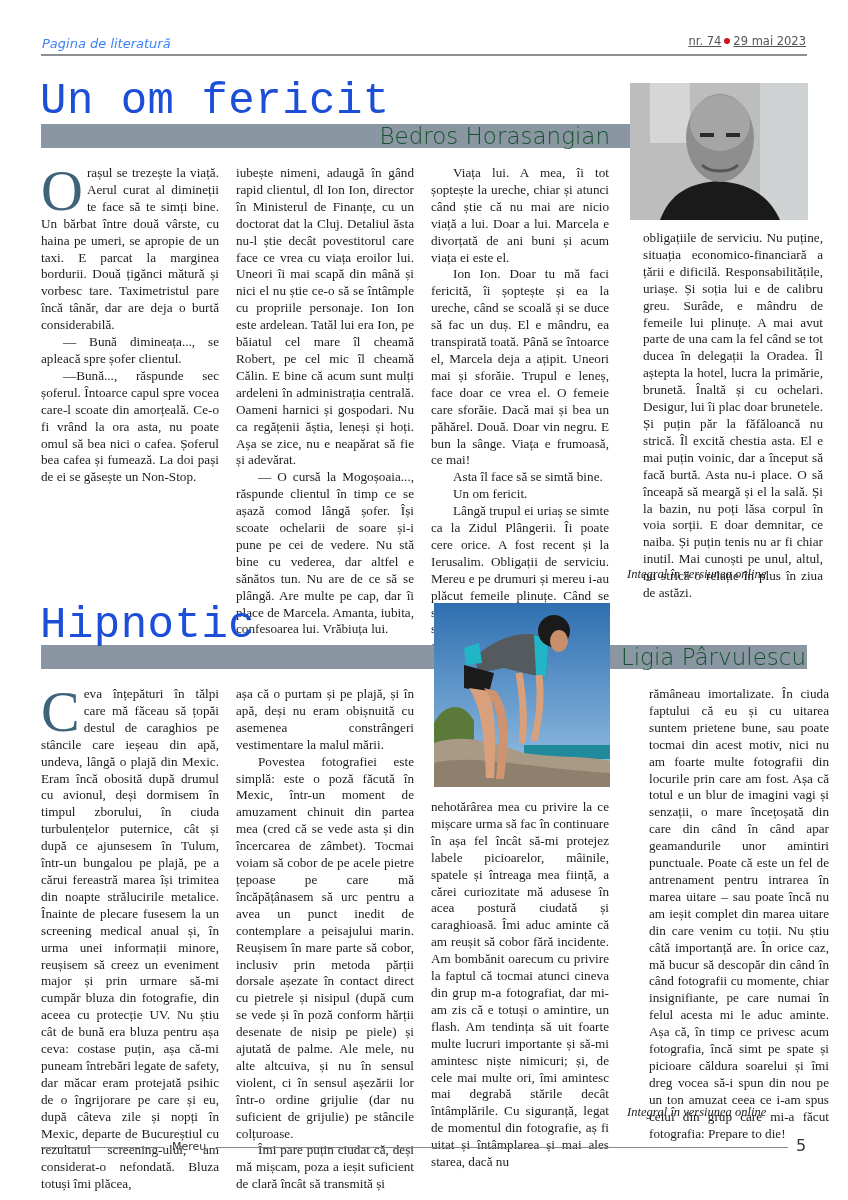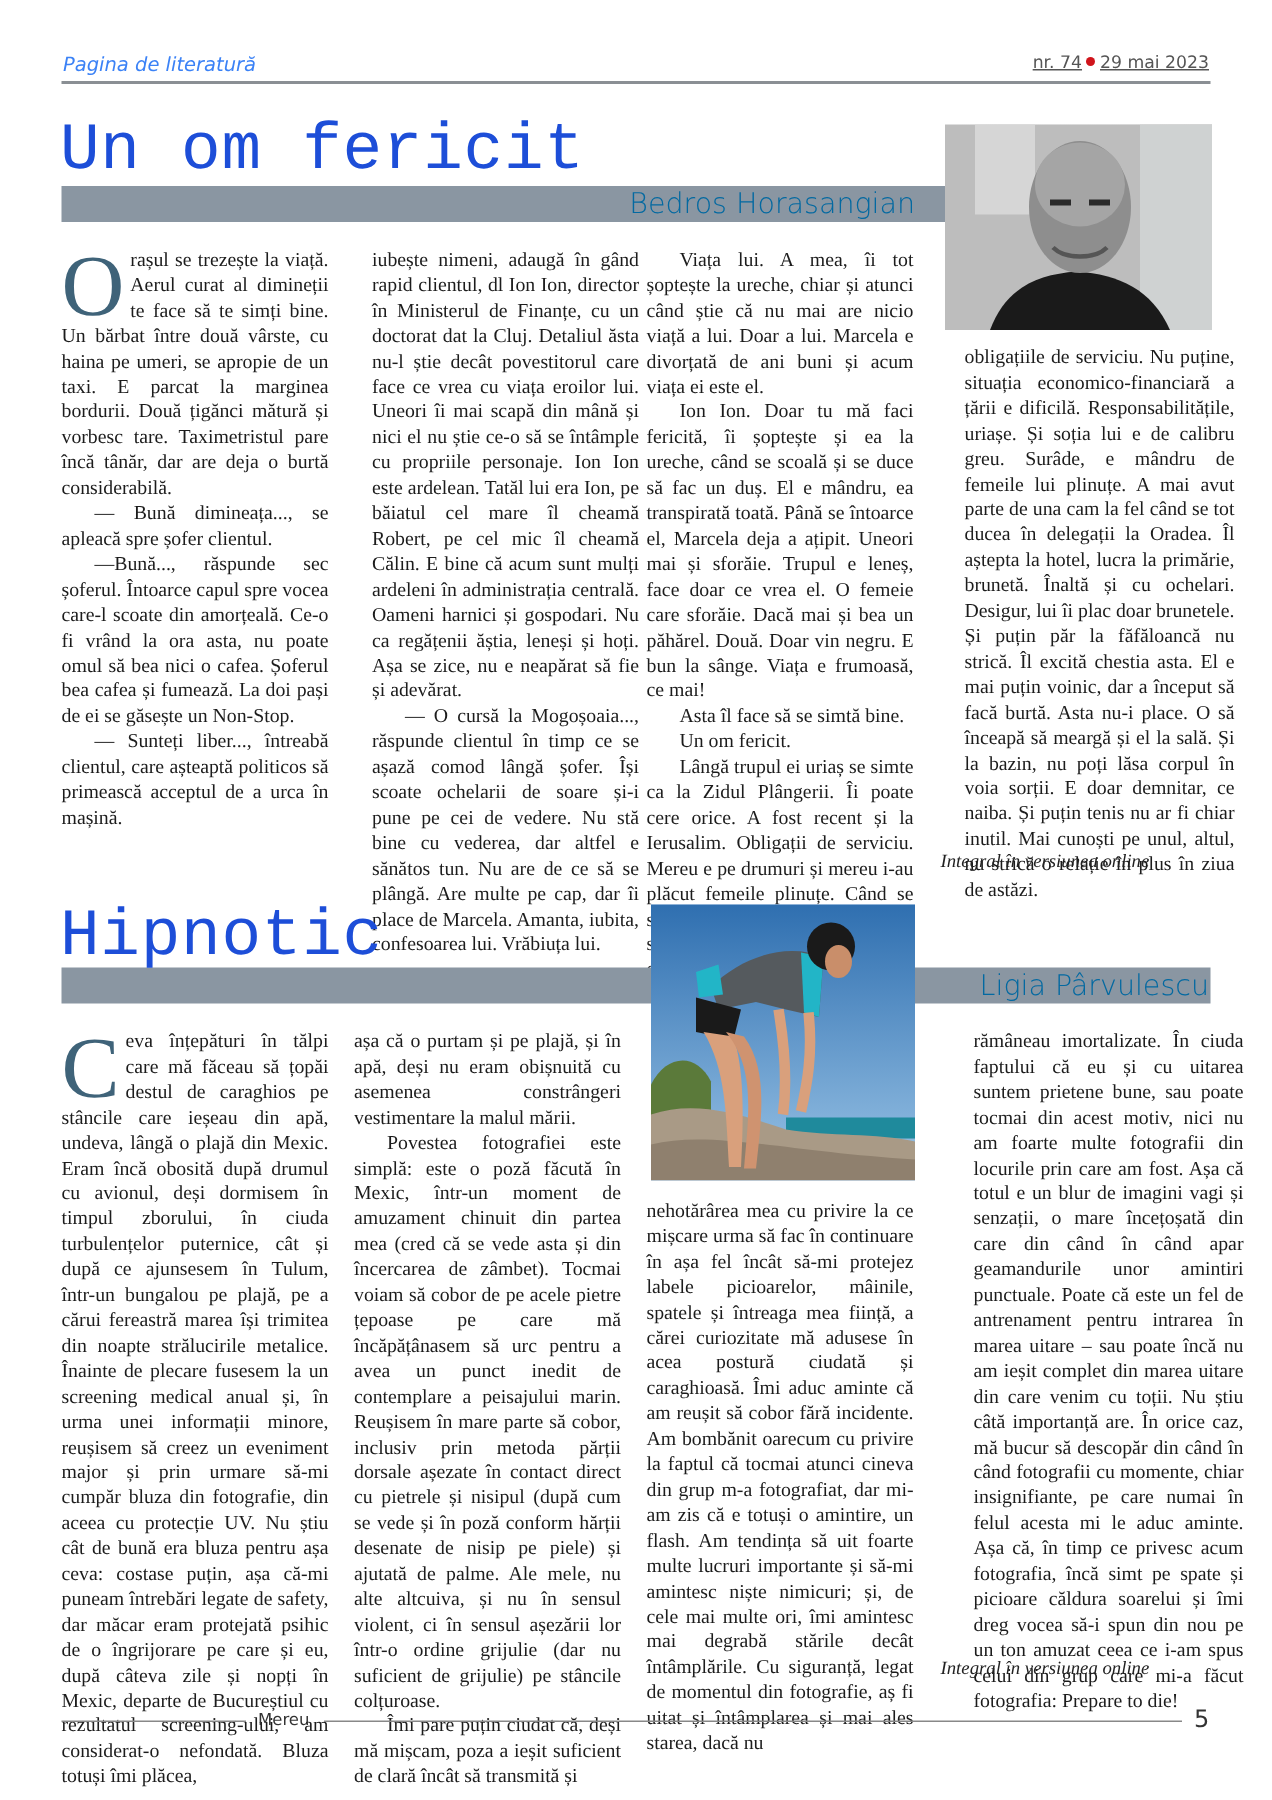--- a/index.html
+++ b/index.html
@@ -12,34 +12,34 @@
   .red-dot { display: inline-block; width: 6px; height: 6px; border-radius: 50%; background: #d0141b; vertical-align: middle; margin: 0 3px 2px 3px; }
   .header-rule { left: 41px; top: 54px; width: 766px; height: 1.5px; background: #8a8f94; }
 
   
   .title { font-family: Liberation Mono, monospace; font-weight: 200; color: #1d4ed8; letter-spacing: 0.5px; }
   .title1 { left: 40px; top: 76px; font-size: 44px; line-height: 50px; }
   .title2 { left: 40px; top: 600px; font-size: 44px; line-height: 50px; }
   .band { background: #8a96a2; height: 24px; }
   .band1 { left: 41px; top: 124px; width: 766px; }
   .band2 { left: 41px; top: 645px; width: 766px; }
-  .author { font-family: "DejaVu Sans", sans-serif; font-size: 19px; color: #0369a1; line-height: 24px; font-weight: 300; }
+  .author { font-family: "DejaVu Sans", sans-serif; font-size: 23px; color: #14532d; line-height: 24px; font-weight: 300; }
   .author1 { right: 238px; top: 124px; }
   .author2 { right: 42px; top: 645px; }
 
   
   .photo1 { left: 630px; top: 83px; width: 178px; height: 137px; background: linear-gradient(135deg,#c8c8c8 0%,#b5b5b5 50%,#9a9a9a 100%); overflow: hidden; }
   .photo2 { left: 434px; top: 603px; width: 176px; height: 184px; overflow: hidden; background: linear-gradient(180deg,#3a78b8 0%,#6ea3d4 60%,#8fb9dd 68%); }
 
   
   .col { font-size: 13.2px; line-height: 16.9px; text-align: justify; hyphens: manual; }
   .col p { margin: 0; text-indent: 22px; }
   .col p.noindent { text-indent: 0; }
   .col1 { left: 41px; top: 165px; width: 178px; }
-  .col2 { left: 236px; top: 165px; width: 178px; margin-left: 12px; }
+  .col2 { left: 236px; top: 165px; width: 178px; }
   .col3 { left: 431px; top: 165px; width: 178px; }
   .col4 { left: 643px; top: 230px; width: 180px; }
   .col5 { left: 41px; top: 686px; width: 178px; }
   .col6 { left: 236px; top: 686px; width: 178px; }
   .col7 { left: 431px; top: 799px; width: 178px; }
   .col8 { left: 649px; top: 686px; width: 180px; }
 
   .dropcap { float: left; font-size: 58px; line-height: 48px; color: #3f6379; padding-right: 4px; margin-top: 2px; font-family: "Liberation Serif", serif; }
 
   .online { font-style: italic; font-size: 12.5px; text-align: left; color: #222; }
@@ -75,21 +75,20 @@
     <rect x="70" y="50" width="14" height="4" fill="#2a2a2a"></rect>
     <rect x="96" y="50" width="14" height="4" fill="#2a2a2a"></rect>
     <path d="M72 82 C80 90 100 90 108 82" stroke="#555" stroke-width="3" fill="none"></path>
   </svg>
 </div>
 
 <div class="abs col col1">
   <p class="noindent"><span class="dropcap">O</span><span>rașul se trezește la viață. Aerul curat al dimineții te face să te simți bine. Un bărbat între două vârste, cu haina pe umeri, se apropie de un taxi. E parcat la marginea bordurii. Două țigănci mătură și vorbesc tare. Taximetristul pare încă tânăr, dar are deja o burtă considerabilă.</span></p>
   <p>— Bună dimineața..., se apleacă spre șofer clientul.</p>
   <p>—Bună..., răspunde sec șoferul. Întoarce capul spre vocea care-l scoate din amorțeală. Ce-o fi vrând la ora asta, nu poate omul să bea nici o cafea. Șoferul bea cafea și fumează. La doi pași de ei se găsește un Non-Stop.</p>
-  <p>— Sunteți liber..., întreabă clientul, care așteaptă politicos să primească acceptul de a urca în mașină.</p>
 </div>
 
 <div class="abs col col2">
   <p class="noindent">iubește nimeni, adaugă în gând rapid clientul, dl Ion Ion, director în Ministerul de Finanțe, cu un doctorat dat la Cluj. Detaliul ăsta nu-l știe decât povestitorul care face ce vrea cu viața eroilor lui. Uneori îi mai scapă din mână și nici el nu știe ce-o să se întâmple cu propriile personaje. Ion Ion este ardelean. Tatăl lui era Ion, pe băiatul cel mare îl cheamă Robert, pe cel mic îl cheamă Călin. E bine că acum sunt mulți ardeleni în administrația centrală. Oameni harnici și gospodari. Nu ca regățenii ăștia, leneși și hoți. Așa se zice, nu e neapărat să fie și adevărat.</p>
   <p>— O cursă la Mogoșoaia..., răspunde clientul în timp ce se așază comod lângă șofer. Își scoate ochelarii de soare și-i pune pe cei de vedere. Nu stă bine cu vederea, dar altfel e sănătos tun. Nu are de ce să se plângă. Are multe pe cap, dar îi place de Marcela. Amanta, iubita, confesoarea lui. Vrăbiuța lui.</p>
 </div>
 
 <div class="abs col col3">
   <p>Viața lui. A mea, îi tot șoptește la ureche, chiar și atunci când știe că nu mai are nicio viață a lui. Doar a lui. Marcela e divorțată de ani buni și acum viața ei este el.</p>
   <p>Ion Ion. Doar tu mă faci fericită, îi șoptește și ea la ureche, când se scoală și se duce să fac un duș. El e mândru, ea transpirată toată. Până se întoarce el, Marcela deja a ațipit. Uneori mai și sforăie. Trupul e leneș, face doar ce vrea el. O femeie care sforăie. Dacă mai și bea un păhărel. Două. Doar vin negru. E bun la sânge. Viața e frumoasă, ce mai!</p>

